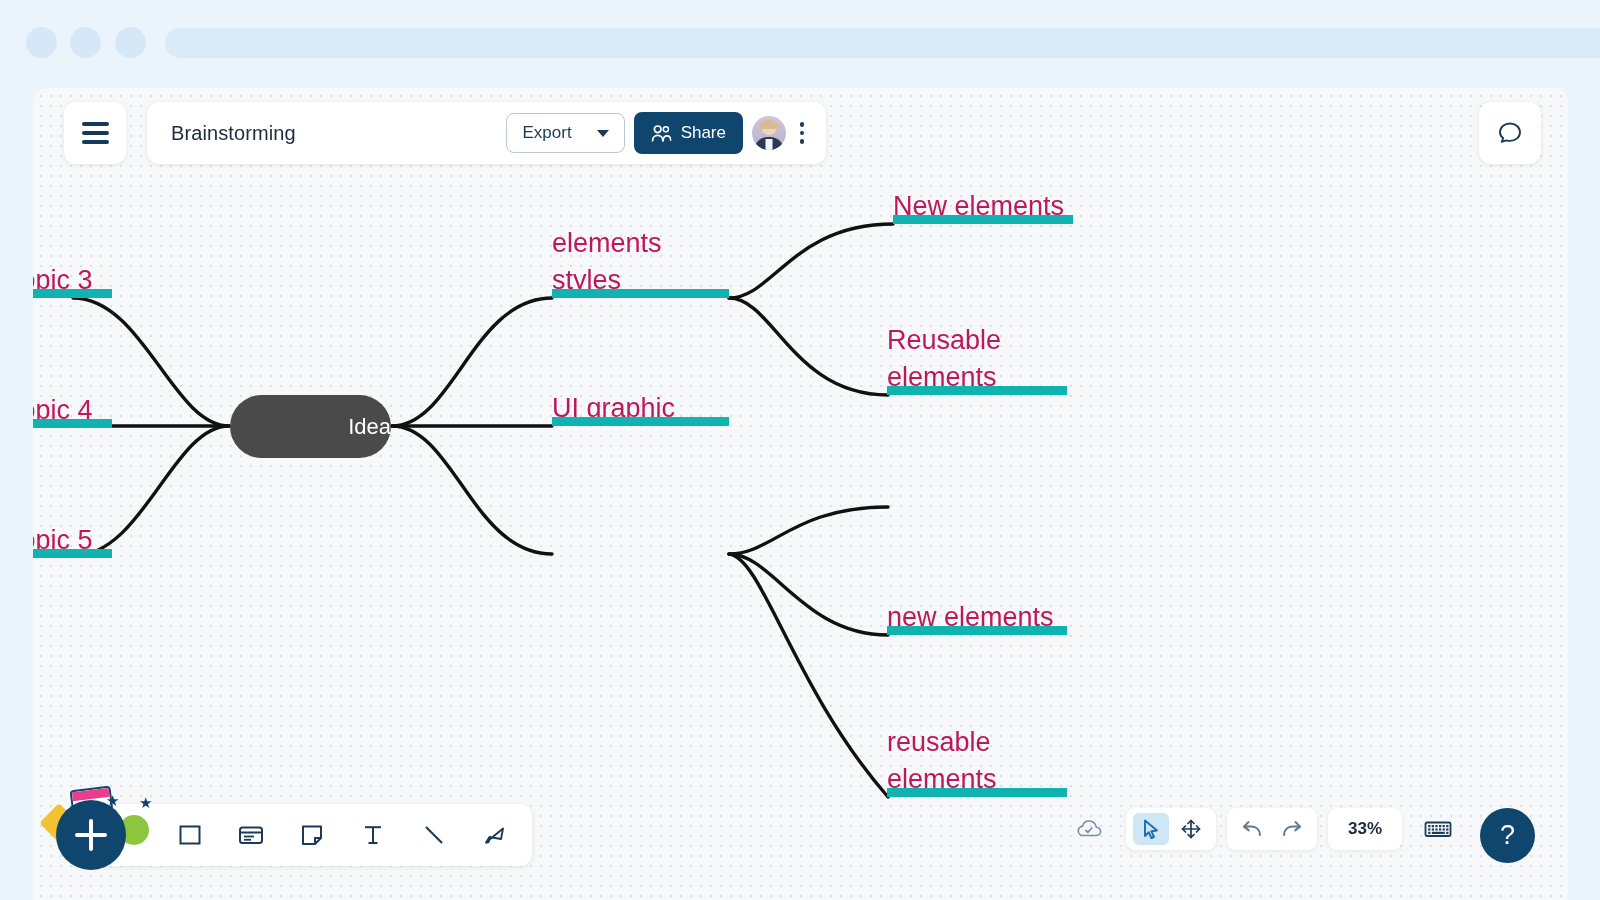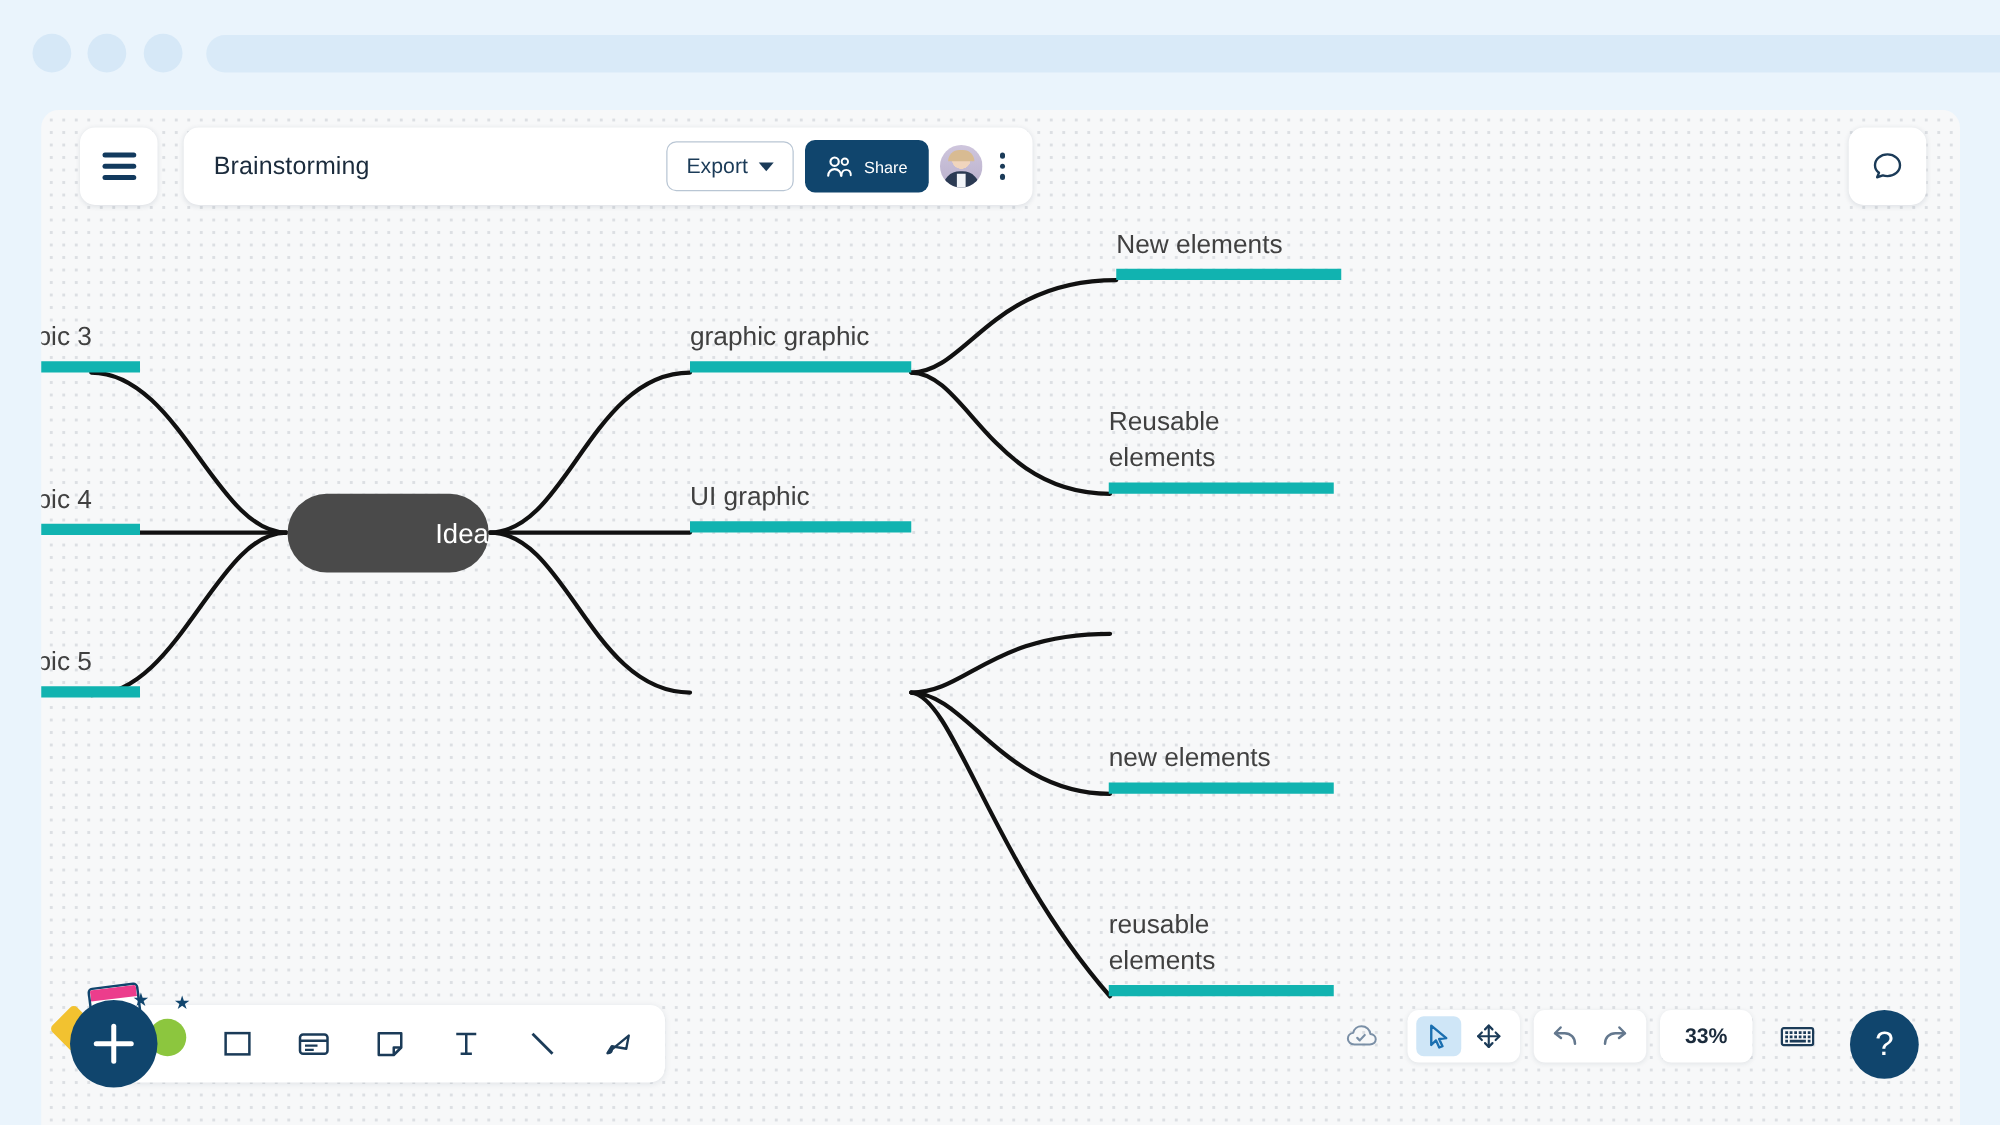--- a/index.html
+++ b/index.html
@@ -91,36 +91,36 @@
     letter-spacing: .1px;
   }
   #export-button {
     height: 40px;
     border: 1.5px solid #b9c6d4;
     border-radius: 8px;
     background: #fff;
     color: #1b3b58;
     font-size: 17px;
     padding: 0 15px;
-    display: flex; align-items: center; gap: 9px;
+    display: flex; align-items: center; gap: 25px;
     cursor: pointer;
   }
   #export-caret {
     width: 0; height: 0;
     border-left: 6px solid transparent;
     border-right: 6px solid transparent;
     border-top: 7px solid #1b3b58;
   }
   #share-button {
     height: 42px;
     margin-left: 9px;
     border-radius: 8px;
     background: #10456d;
     color: #ffffff;
-    font-size: 13px;
+    font-size: 17px;
     padding: 0 17px;
     display: flex; align-items: center; gap: 9px;
     cursor: pointer;
     justify-content: center;
   }
   #avatar {
     width: 34px; height: 34px;
     border-radius: 50%;
     margin-left: 9px;
     background: radial-gradient(circle at 50% 34%, #f0d5bd 0 26%, transparent 27%),
@@ -175,23 +175,23 @@
     cursor: pointer;
   }
 
   
   #mindmap { position: absolute; inset: 0; }
   #mindmap-edges { position: absolute; inset: 0; }
 
   .mm-node { position: absolute; }
   .mm-label {
     position: absolute;
-    bottom: 14px; left: 0;
-    font-size: 21px;
-    color: #404040;
+    bottom: 0; left: 0;
+    font-size: 27px;
+    color: #be185d;
     white-space: pre-line;
     line-height: 1.35;
   }
   .mm-bar {
     position: absolute;
     bottom: 0; left: 0;
     height: 9px;
     background: #11b3b0;
   }
 
@@ -359,21 +359,21 @@
     <div class="mm-node" style="left:-26px; top:280px; width:105px; height:60px;">
       <span class="mm-label">Topic 4</span>
       <span class="mm-bar" style="width:105px;"></span>
     </div>
     <div class="mm-node" style="left:-26px; top:410px; width:105px; height:60px;">
       <span class="mm-label">Topic 5</span>
       <span class="mm-bar" style="width:105px;"></span>
     </div>
 
     <div class="mm-node" style="left:519px; top:150px; width:177px; height:60px;">
-      <span class="mm-label">graphic graphic</span>
+      <span class="mm-label">elements styles</span>
       <span class="mm-bar" style="width:177px;"></span>
     </div>
     <div class="mm-node" style="left:519px; top:278px; width:177px; height:60px;">
       <span class="mm-label">UI graphic</span>
       <span class="mm-bar" style="width:177px;"></span>
     </div>
 
     <div class="mm-node" style="left:860px; top:76px; width:180px; height:60px;">
       <span class="mm-label">New elements</span>
       <span class="mm-bar" style="width:180px;"></span>

